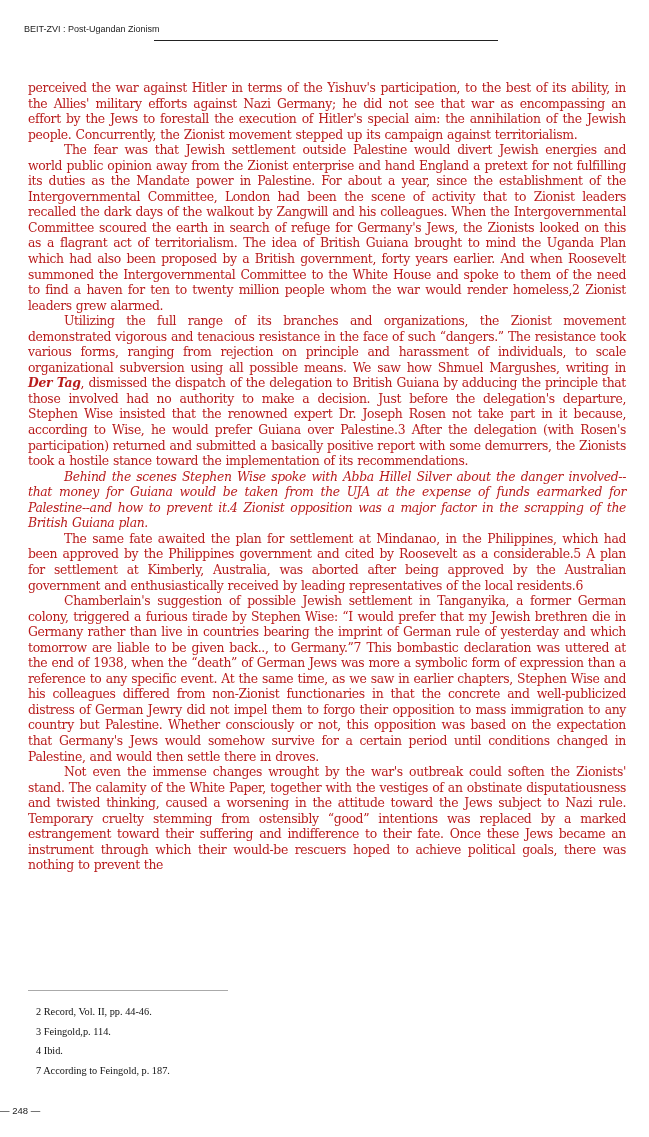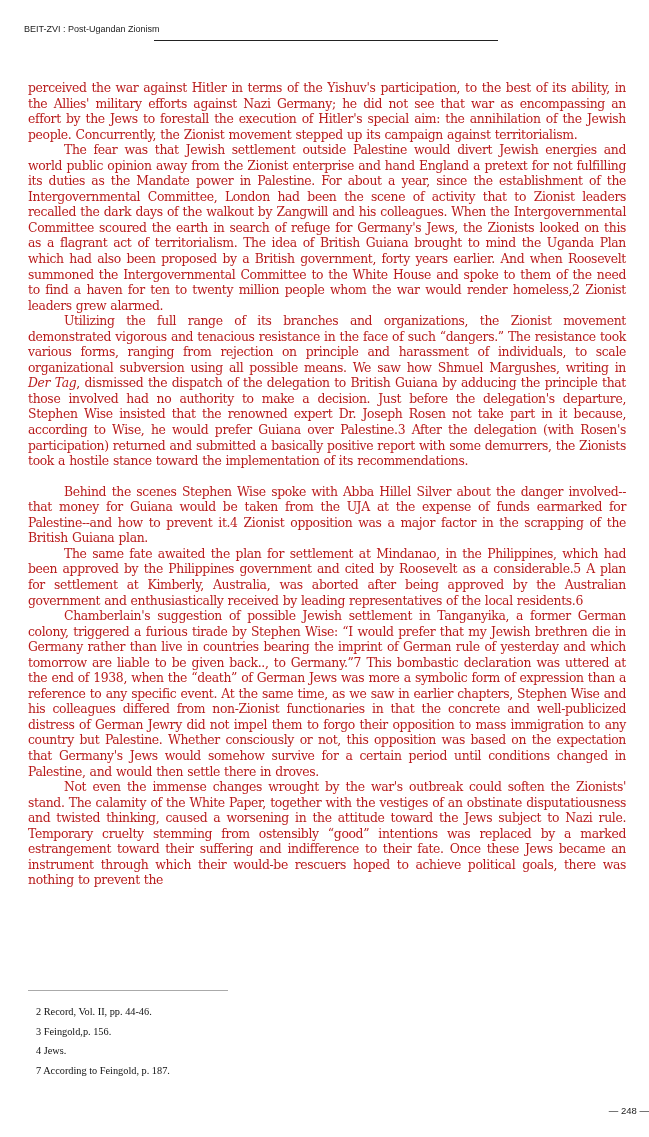--- a/index.html
+++ b/index.html
@@ -47,24 +47,25 @@
     color: #b91c1c;
   }
   .body-text p {
     margin: 0;
     text-indent: 36px;
   }
   .body-text p.first {
     text-indent: 0;
   }
   .body-text p.gap-before {
-    margin-top: 15px;
+    font-style: italic;
   }
   .body-text .ital {
     font-style: italic;
+    font-weight: bold;
   }
   .fn-rule {
     position: absolute;
     top: 990px;
     left: 28px;
     width: 200px;
     border-top: 1px solid #aaa;
   }
   .footnotes {
     position: absolute;
@@ -82,21 +83,21 @@
   }
   .footnotes .u {
     text-decoration: underline;
     text-decoration-color: #888;
   }
   .page-number {
     position: absolute;
     top: 1105px;
     left: 0;
     width: 649px;
-    text-align: right;
+    text-align: left;
     font-family: "Liberation Sans", sans-serif;
     font-size: 9.5px;
     color: #222;
   }
 </style>
 </head>
 <body>
 
 <div class="running-head">BEIT-ZVI : Post-Ugandan Zionism</div>
 <div class="head-rule"></div>
@@ -108,18 +109,18 @@
   <p class="gap-before">Behind the scenes Stephen Wise spoke with Abba Hillel Silver about the danger involved--that money for Guiana would be taken from the UJA at the expense of funds earmarked for Palestine--and how to prevent it.4 Zionist opposition was a major factor in the scrapping of the British Guiana plan.</p>
   <p>The same fate awaited the plan for settlement at Mindanao, in the Philippines, which had been approved by the Philippines government and cited by Roosevelt as a considerable.5 A plan for settlement at Kimberly, Australia, was aborted after being approved by the Australian government and enthusiastically received by leading representatives of the local residents.6</p>
   <p>Chamberlain's suggestion of possible Jewish settlement in Tanganyika, a former German colony, triggered a furious tirade by Stephen Wise: “I would prefer that my Jewish brethren die in Germany rather than live in countries bearing the imprint of German rule of yesterday and which tomorrow are liable to be given back.., to Germany.”7 This bombastic declaration was uttered at the end of 1938, when the “death” of German Jews was more a symbolic form of expression than a reference to any specific event. At the same time, as we saw in earlier chapters, Stephen Wise and his colleagues differed from non-Zionist functionaries in that the concrete and well-publicized distress of German Jewry did not impel them to forgo their opposition to mass immigration to any country but Palestine. Whether consciously or not, this opposition was based on the expectation that Germany's Jews would somehow survive for a certain period until conditions changed in Palestine, and would then settle there in droves.</p>
   <p>Not even the immense changes wrought by the war's outbreak could soften the Zionists' stand. The calamity of the White Paper, together with the vestiges of an obstinate disputatiousness and twisted thinking, caused a worsening in the attitude toward the Jews subject to Nazi rule. Temporary cruelty stemming from ostensibly “good” intentions was replaced by a marked estrangement toward their suffering and indifference to their fate. Once these Jews became an instrument through which their would-be rescuers hoped to achieve political goals, there was nothing to prevent the</p>
 </div>
 
 <div class="fn-rule"></div>
 
 <div class="footnotes">
   <div class="fn"><span>2</span> <span>Record, Vol. II, pp. 44-46.</span></div>
-  <div class="fn"><span>3</span> <span>Feingold,p. 156.</span></div>
-  <div class="fn"><span>4</span> <span>Jews.</span></div>
+  <div class="fn"><span>3</span> <span>Feingold,p. 114.</span></div>
+  <div class="fn"><span>4</span> <span>Ibid.</span></div>
   <div class="fn"><span>7</span> <span>According to Feingold, p. 187.</span></div>
 </div>
 
 <div class="page-number">—   248   —</div>
 
 </body></html>

